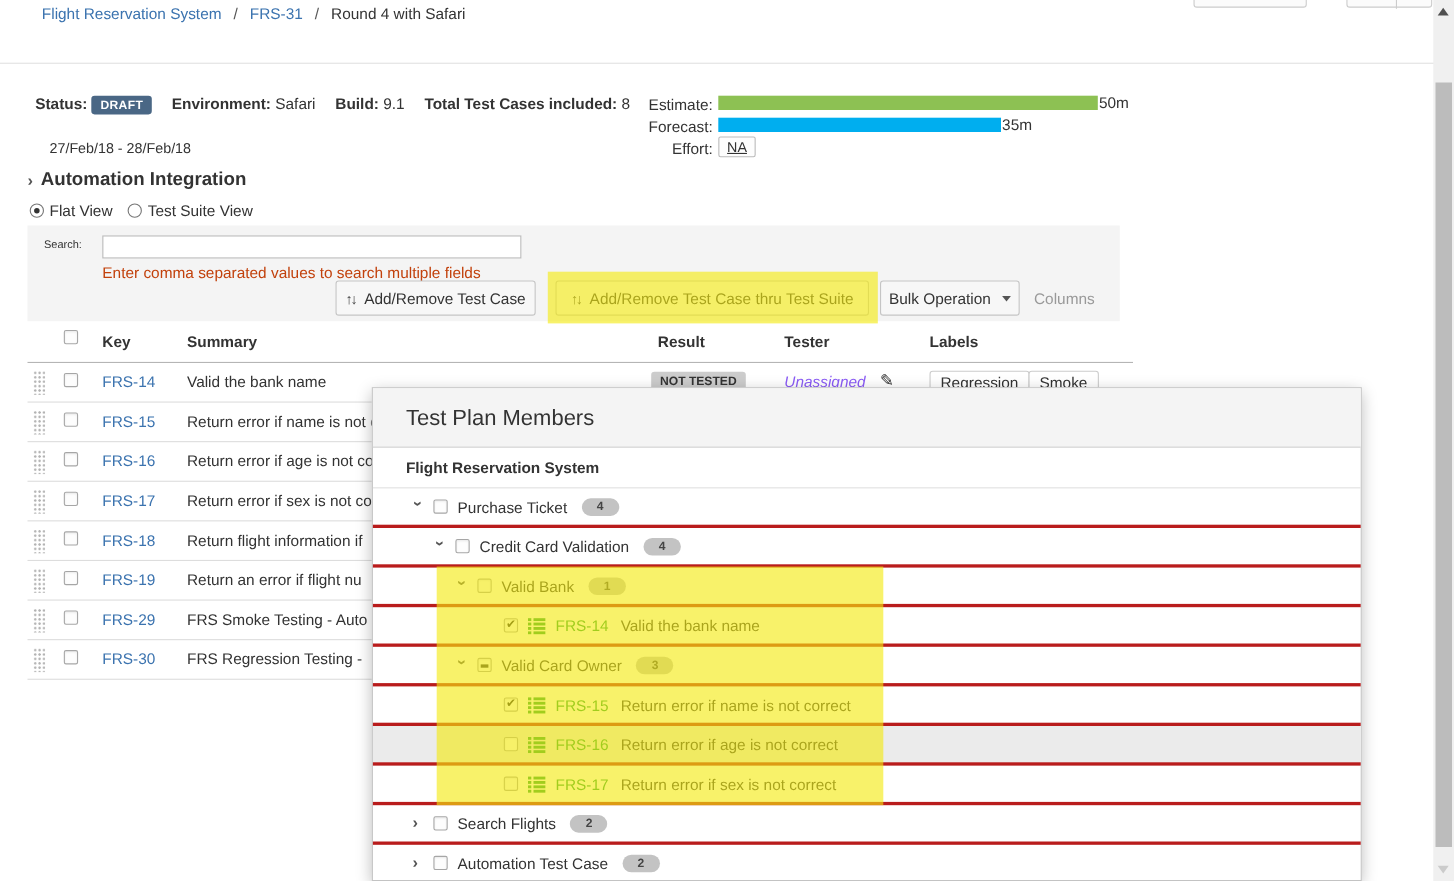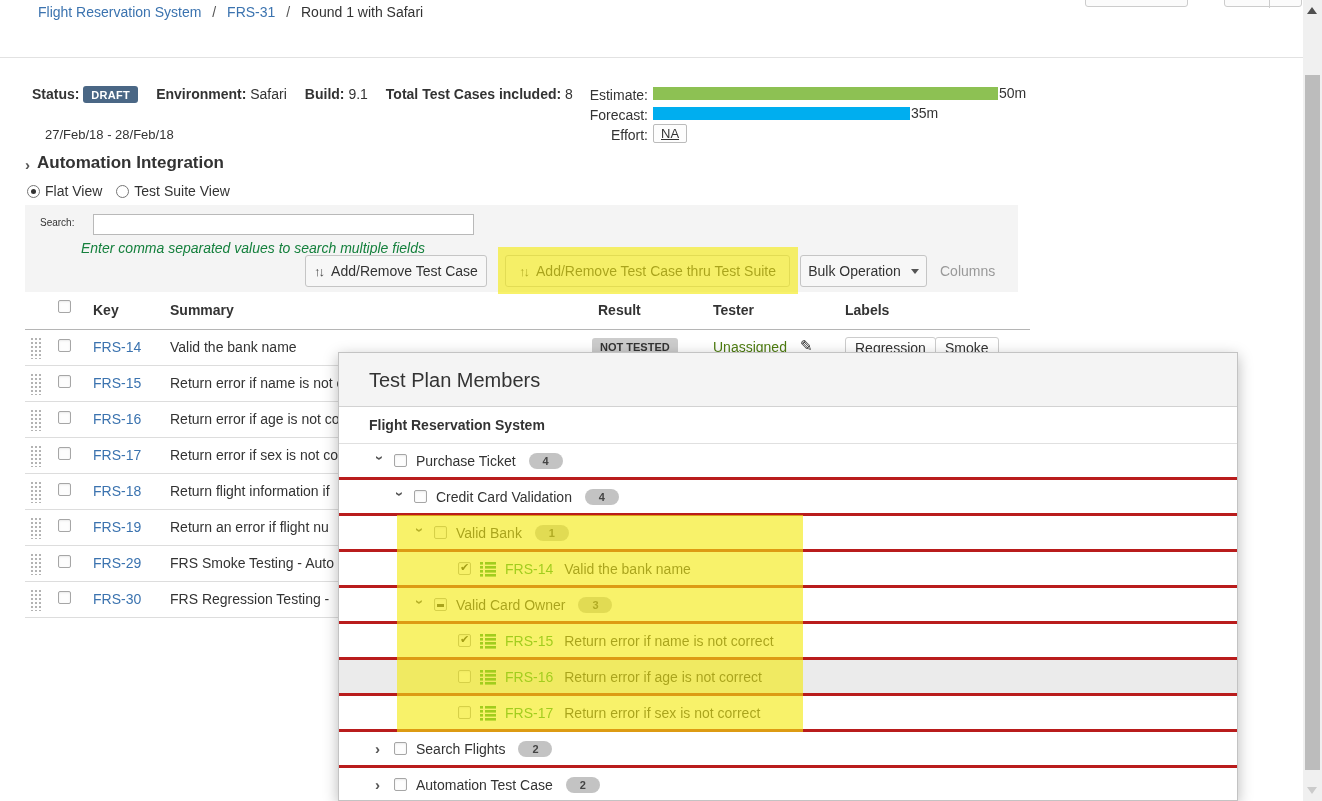--- a/index.html
+++ b/index.html
@@ -35,21 +35,21 @@
   .radio { width:13px; height:13px; border:1px solid #767676; border-radius:50%; background:#fff;
     display:inline-block; position:relative; margin-right:5px; vertical-align:-2px; }
   .radio.sel::after { content:""; position:absolute; left:3px; top:3px; width:5px; height:5px;
     border-radius:50%; background:#333; }
 
   
   .panel { left:25px; top:205px; width:993px; height:87px; background:#f4f4f4; }
   .search-label { left:15px; top:12px; font-size:10px; position:absolute; }
   .search-input { position:absolute; left:68px; top:9px; width:381px; height:21px;
     border:1px solid #b9b9b9; background:#fff; font-size:13px; padding:0 5px; }
-  .hint { position:absolute; left:56px; top:35px; font-size:14px; color:#15803d;font-style:italic; }
+  .hint { position:absolute; left:68px; top:35px; font-size:14px; color:#c2410c; }
   .btn { position:absolute; height:32px; background:#f7f7f7; border:1px solid #c5c5c5;
     border-radius:3px; font-size:14px; color:#333; display:flex; align-items:center;
     justify-content:center; gap:6px; cursor:pointer; }
   .updown { color:#444; font-size:13px; letter-spacing:-2px; margin-right:2px; }
   .caret { width:0; height:0; border-left:4px solid transparent; border-right:4px solid transparent;
     border-top:5px solid #555; display:inline-block; margin-left:4px; }
   .columns-link { position:absolute; left:915px; top:58px; font-size:14px; color:#999;text-align:right; }
 
   
   .thead { left:25px; top:296px; width:1005px; height:34px; border-bottom:1px solid #b5b5b5;
@@ -63,21 +63,21 @@
   .rows { left:25px; top:330px; width:1005px; }
   .trow { position:relative; height:36px; border-bottom:1px solid #ddd; font-size:14px; }
   .trow > * { position:absolute; top:9px; }
   .handle { left:5px; top:7px; width:11px; height:22px;
     background-image:radial-gradient(#b3b3b3 1px, transparent 1.2px); background-size:4px 4px; }
   .trow .cb { left:33px; }
   .tkey { left:68px; color:#3b73af; }
   .tsum { left:145px; color:#333; white-space:nowrap; }
   .result-badge { left:567px; top:8px; background:#ccc; color:#333; font-size:11px; font-weight:bold;
     padding:3px 8px; border-radius:3px; }
-  .tester { left:688px; color:#4d7c0f; }
+  .tester { left:688px; color:#8b5cf6; font-style:italic; }
   .pencil { left:775px; top:7px; color:#222; font-size:15px; font-style:normal; }
   .chip { top:7px; border:1px solid #ccc; background:#fff; border-radius:3px; padding:2px 9px;
     font-size:14px; color:#333; }
 
   
   .modal { left:338px; top:352px; width:900px; height:449px; background:#fff;
     border:1px solid #c3c3c3; box-shadow:0 4px 14px rgba(0,0,0,.28); z-index:10; }
   .modal-header { height:54px; background:#f4f4f4; border-bottom:1px solid #d2d2d2;
     line-height:54px; padding-left:30px; font-size:20px; color:#333; }
   .tree-root { height:37px; line-height:37px; padding-left:30px; font-size:14px; font-weight:bold;
@@ -109,21 +109,21 @@
 </head>
 <body>
 
 <div id="page">
 
   <div class="abs breadcrumb">
     <a class="lnk" href="#">Flight Reservation System</a>
     <span class="crumb-sep">/</span>
     <a class="lnk" href="#">FRS-31</a>
     <span class="crumb-sep">/</span>
-    <span>Round 1 with Safari</span>
+    <span>Round 4 with Safari</span>
   </div>
 
   <div class="abs stub" style="left:1085px; top:-26px; width:103px; height:33px;"></div>
   <div class="abs stub" style="left:1224px; top:-26px; width:78px; height:33px;">
     <div style="position:absolute; left:44px; top:0; width:1px; height:33px; background:#ccc;"></div>
   </div>
   <div class="abs topline"></div>
 
   <div class="abs status-row">
     <span><span class="b">Status:</span>

